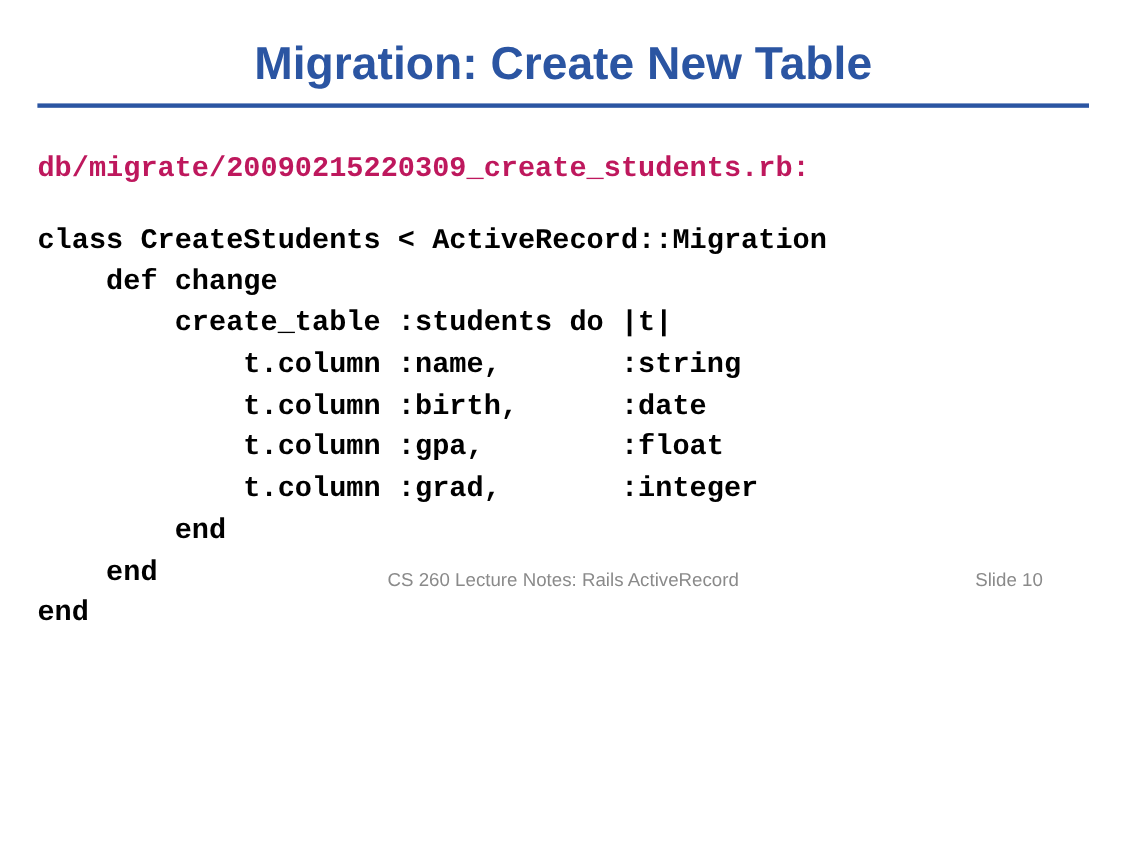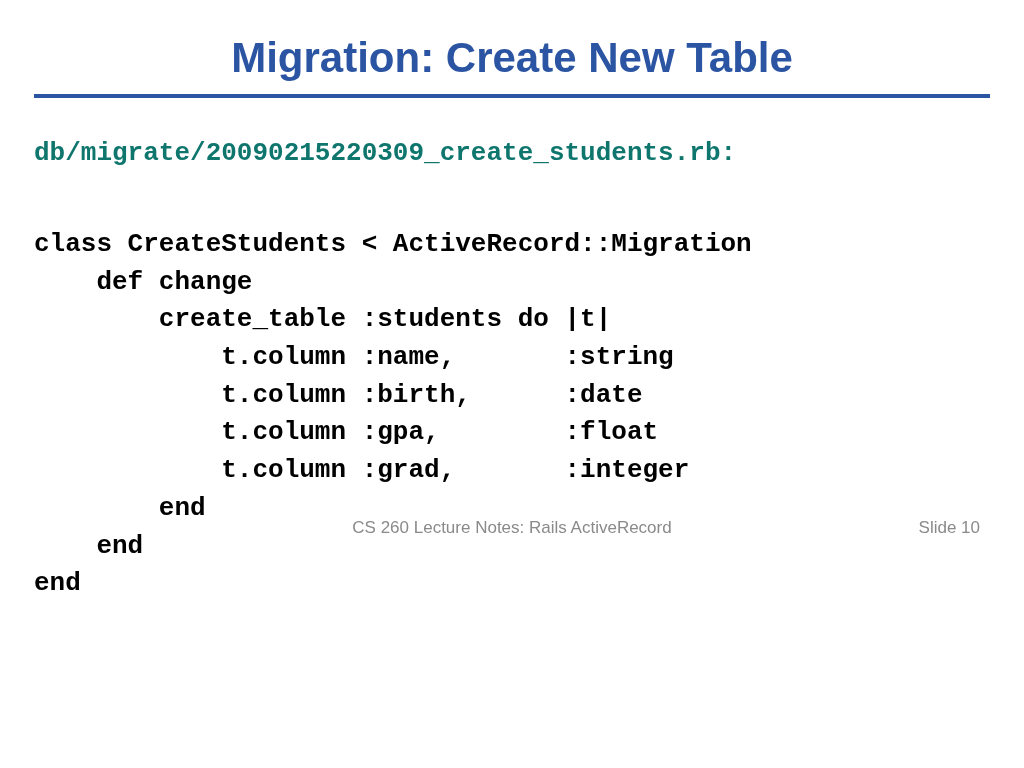--- a/index.html
+++ b/index.html
@@ -30,49 +30,49 @@
     border: none;
     border-top: 4px solid #2b55a2;
   }
   .content {
     padding: 40px 34px 0 34px;
   }
   .filepath {
     font-family: "Courier New", Courier, monospace;
     font-weight: bold;
     font-size: 26px;
-    color: #0f766e;
+    color: #be185d;
     white-space: pre;
   }
   .code {
     font-family: "Courier New", Courier, monospace;
     font-weight: bold;
     font-size: 26px;
     color: #000000;
     white-space: pre;
     line-height: 1.45;
-    margin-top: 58px;
+    margin-top: 32px;
   }
   .footer {
     position: absolute;
     left: 0;
     right: 0;
     bottom: 26px;
     font-size: 17px;
     color: #8a8a8a;
   }
   .footer-center {
     position: absolute;
     left: 0;
     right: 0;
     text-align: center;
   }
   .footer-right {
     position: absolute;
-    right: 44px;
+    right: 76px;
   }
 </style>
 </head>
 <body>
 
 <div class="slide">
 
   <div class="title">Migration: Create New Table</div>
 
   <hr class="rule">

